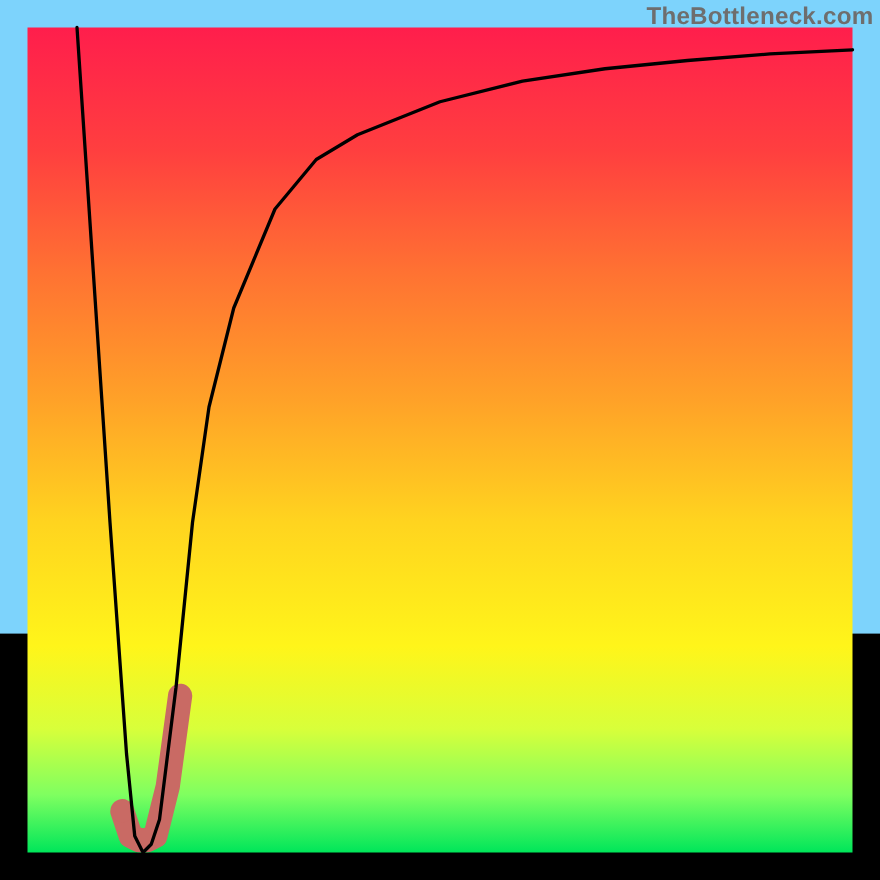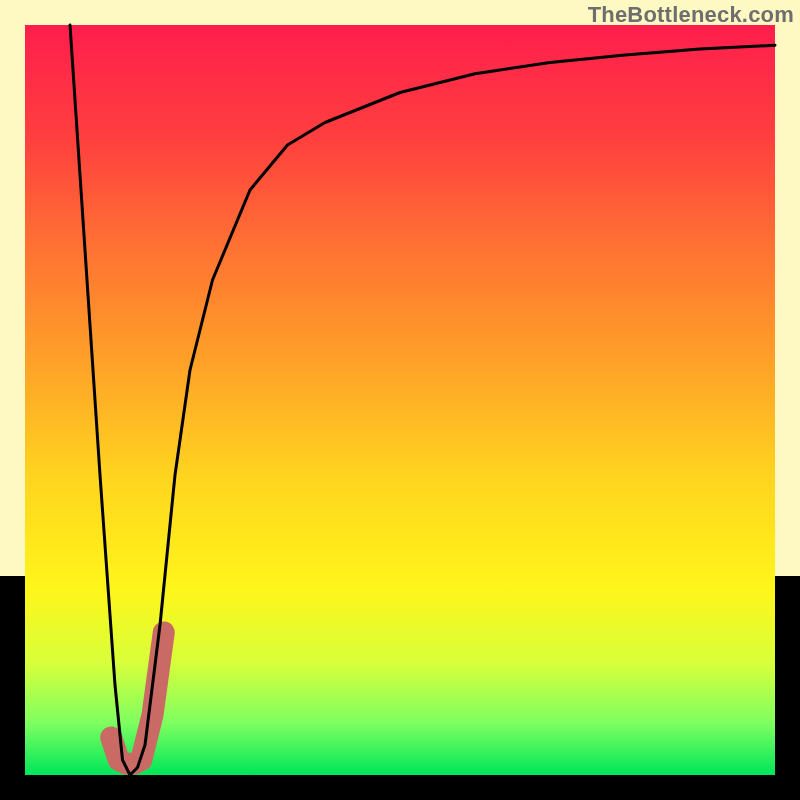--- a/index.html
+++ b/index.html
@@ -9,21 +9,21 @@
     height: 800px;
     overflow: hidden;
     background: #000;
   }
   .frame {
     position: absolute;
     top: 0;
     left: 0;
     width: 800px;
     height: 576px;
-    background: #fef9c3;
+    background: #7dd3fc;
   }
   .plot-area {
     position: absolute;
     top: 25px;
     left: 25px;
     width: 750px;
     height: 750px;
     background: linear-gradient(to bottom,
       #ff1e4c 0%,
       #ff3f3f 15%,

